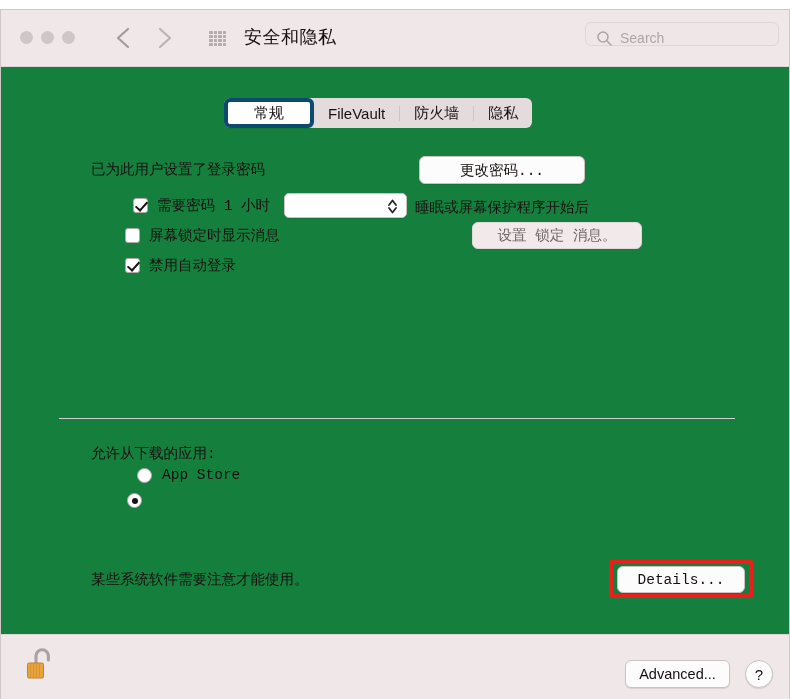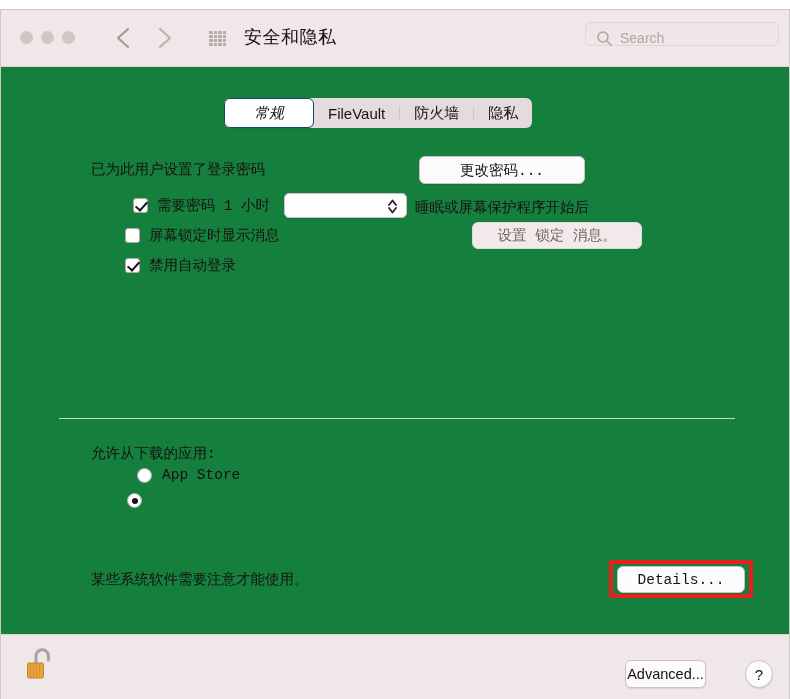--- a/index.html
+++ b/index.html
@@ -119,25 +119,24 @@
     align-items: center;
     justify-content: center;
     font-size: 15px;
     color: #1a1212;
     padding: 0 14px;
     box-sizing: border-box;
     white-space: nowrap;
   }
   .tab.selected {
     background: #ffffff;
-    border: 1px solid #0c4a6e;
+    border: 4px solid #0c4a6e;
     border-radius: 6px;
     height: 30px;
     box-shadow: 0 1px 1px rgba(0,0,0,.08);
-    font-style: italic;
   }
   .tab-sep {
     width: 1px;
     height: 15px;
     background: #cfc5c5;
   }
 
   
   #content { position: absolute; left:0; top:0; width:790px; height:699px;font-family:Liberation Mono, monospace; }
 
@@ -281,21 +280,21 @@
   }
   #lock-text {
     position: absolute;
     left: 66px; top: 654px;
     font-size: 14.5px;
     color: #181010;
     white-space: nowrap;
   }
   #advanced-btn {
     left: 624px; top: 650px;
-    width: 81px; height: 28px;
+    width: 105px; height: 28px;
   }
   #help-btn {
     position: absolute;
     left: 744px; top: 650px;
     width: 28px; height: 28px;
     border-radius: 50%;
     background: #fdfcfc;
     border: 1px solid #ccc2c2;
     box-shadow: 0 1px 1px rgba(0,0,0,.10);
     display: flex;

